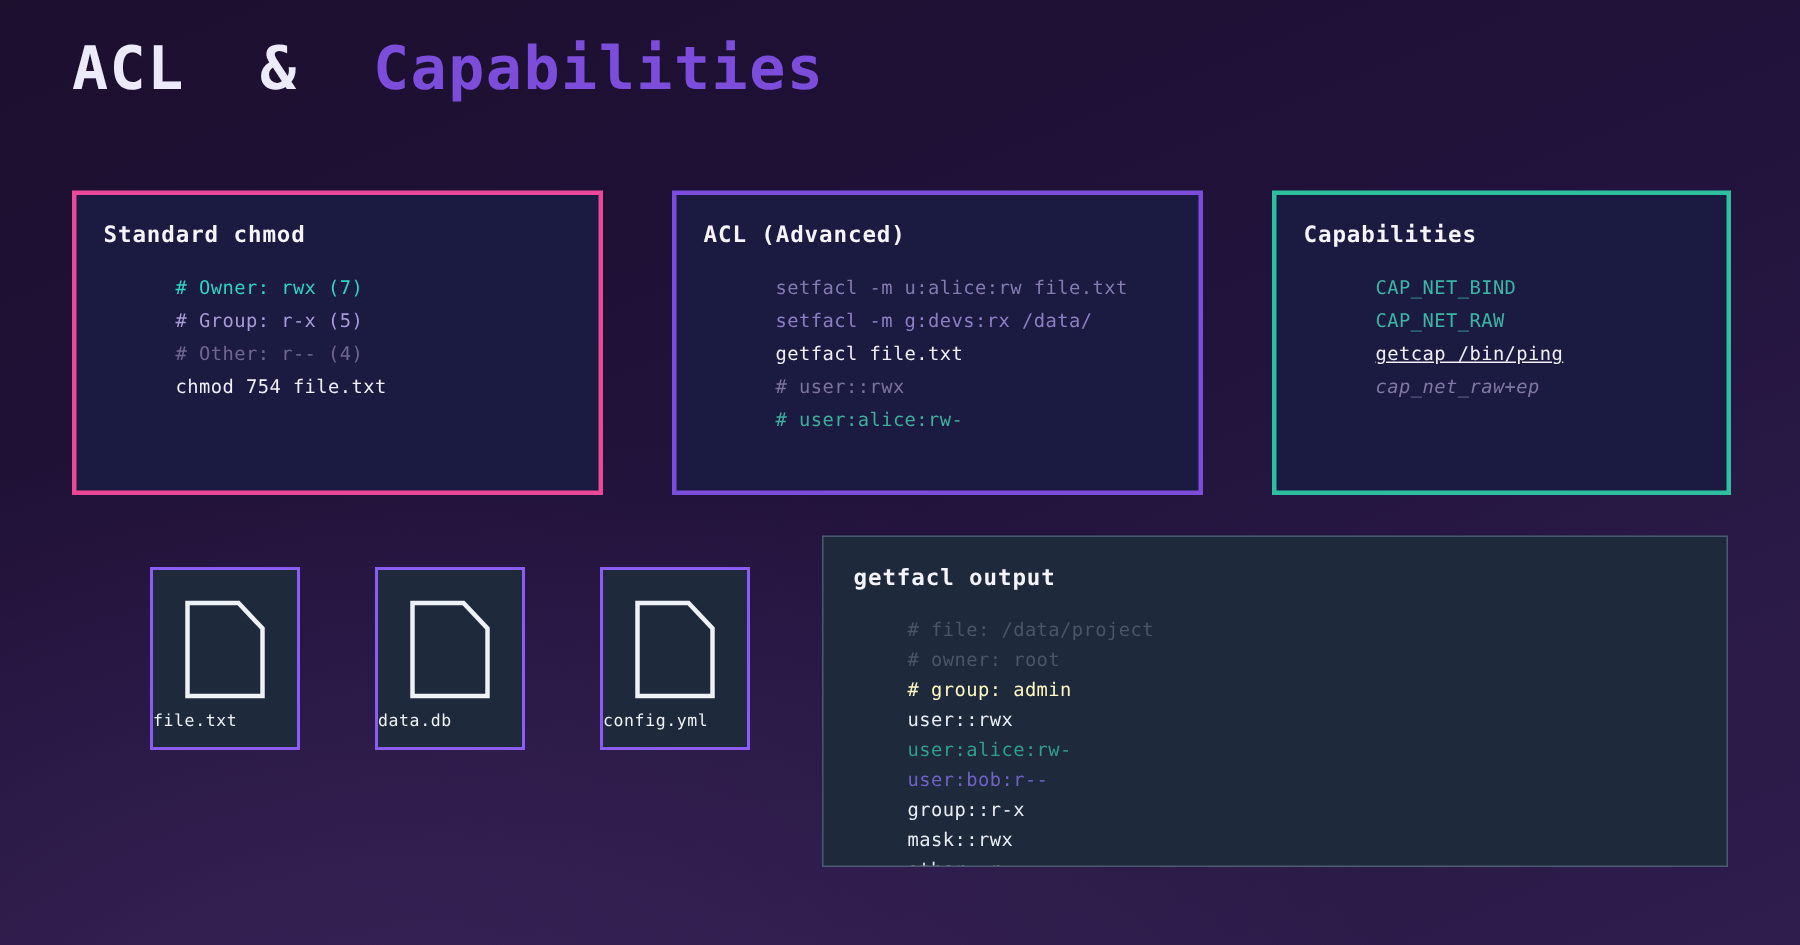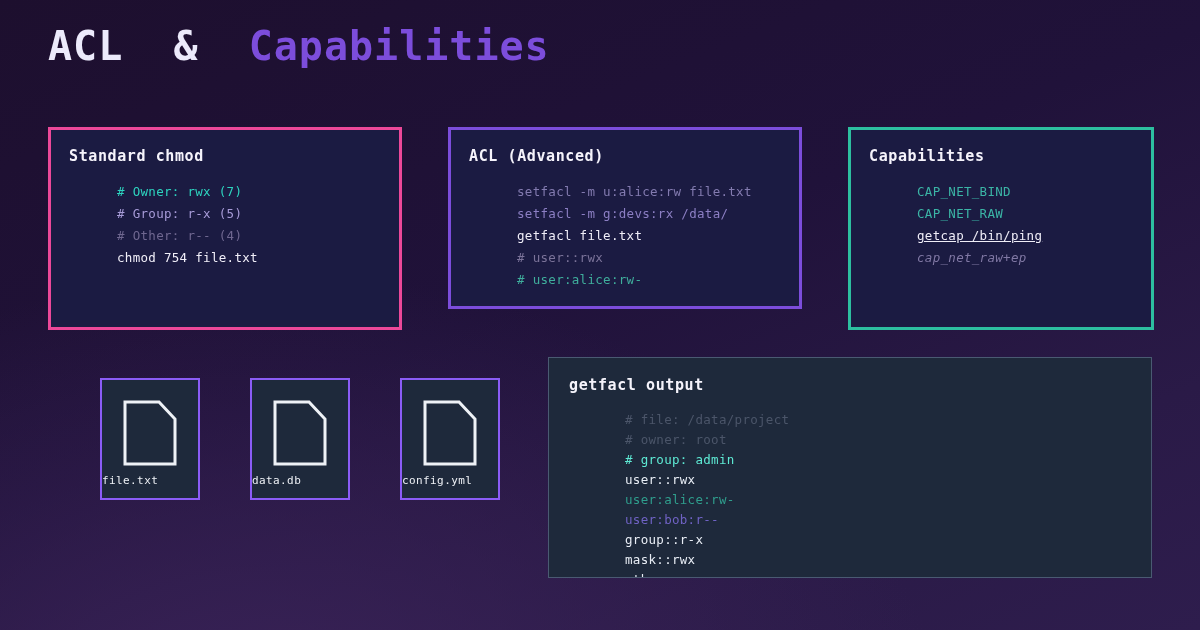--- a/index.html
+++ b/index.html
@@ -77,21 +77,21 @@
   
   #panel-chmod {
     left: 48px;  top: 127px;
     width: 354px; height: 203px;
     border-width: 3px;
     border-color: #ec4899;
   }
   
   #panel-acl {
     left: 448px; top: 127px;
-    width: 354px; height: 182px;
+    width: 354px; height: 203px;
     border-width: 3px;
     border-color: #7c4ddb;
   }
   
   #panel-caps {
     left: 848px; top: 127px;
     width: 306px; height: 203px;
     border-width: 3px;
     border-color: #2dbfa0;
   }
@@ -141,21 +141,21 @@
     background: #1e293b;
     border: 1px solid #4a5a72;
     overflow: hidden;
   }
   #panel-getfacl .panel-title {
     left: 20px;
     top: 18px;
     font-size: 15px;
   }
   #panel-getfacl .code-lines {
-    left: 28px;
+    left: 8px;
     top: 52px;
   }
   #panel-getfacl .code-line {
     font-size: 12.5px;
     line-height: 20px;
   }
 </style>
 </head>
 <body>
 
@@ -213,21 +213,21 @@
       <path d="M2 2 H36 L52 19 V64 H2 Z" fill="none" stroke="#eef1f6" stroke-width="3" stroke-linejoin="miter"></path>
     </svg>
     <div class="file-label">config.yml</div>
   </div>
 
   <div id="panel-getfacl">
     <div class="panel-title">getfacl output</div>
     <div class="code-lines">
       <div class="code-line" style="color: rgb(75, 85, 105);"># file: /data/project</div>
       <div class="code-line" style="color: rgb(75, 85, 105);"># owner: root</div>
-      <div class="code-line" style="color: #5eead4;"># group: admin</div>
+      <div class="code-line" style="color: #fef9c3;"># group: admin</div>
       <div class="code-line" style="color: rgb(232, 237, 245);">user::rwx</div>
       <div class="code-line" style="color: rgb(47, 158, 141);">user:alice:rw-</div>
       <div class="code-line" style="color: rgb(111, 98, 196);">user:bob:r--</div>
       <div class="code-line" style="color: rgb(232, 237, 245);">group::r-x</div>
       <div class="code-line" style="color: rgb(232, 237, 245);">mask::rwx</div>
       <div class="code-line" style="color: rgb(232, 237, 245);">other::r--</div>
     </div>
   </div>
 
 </div>

